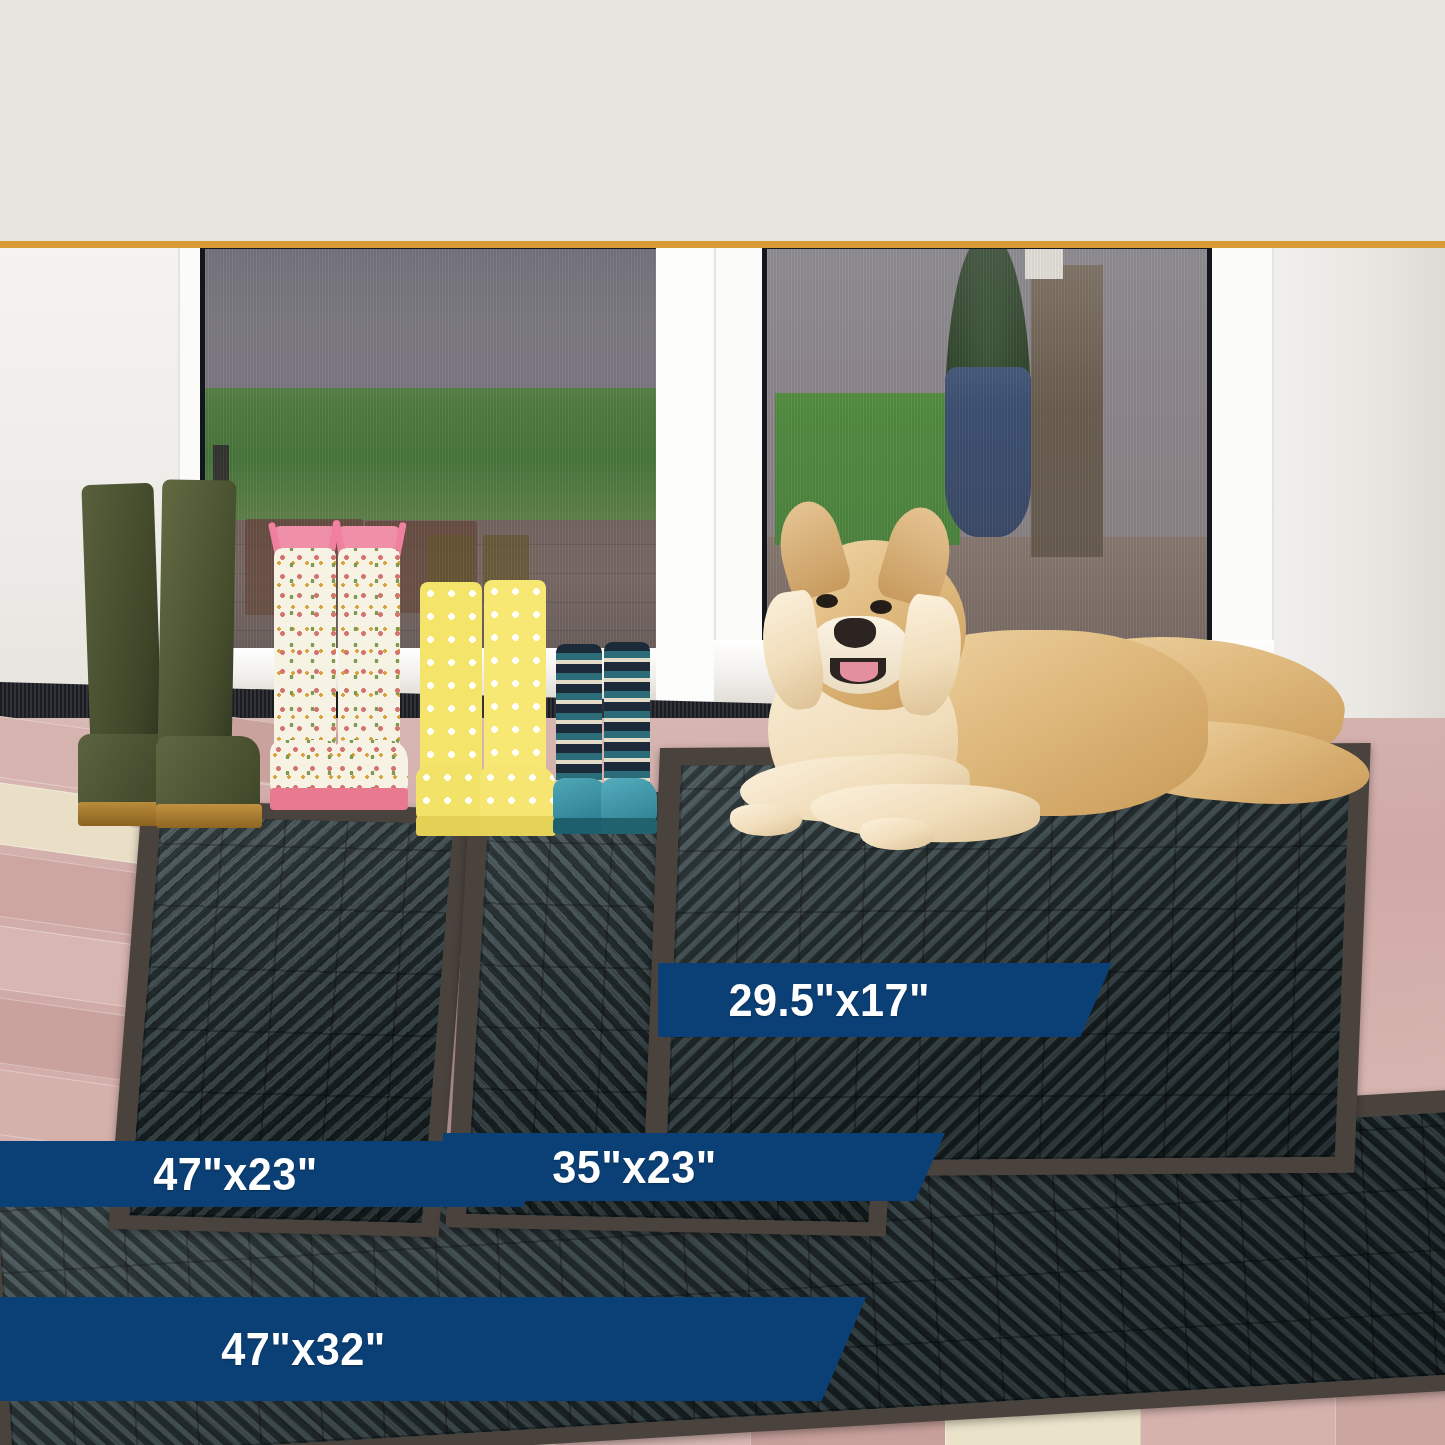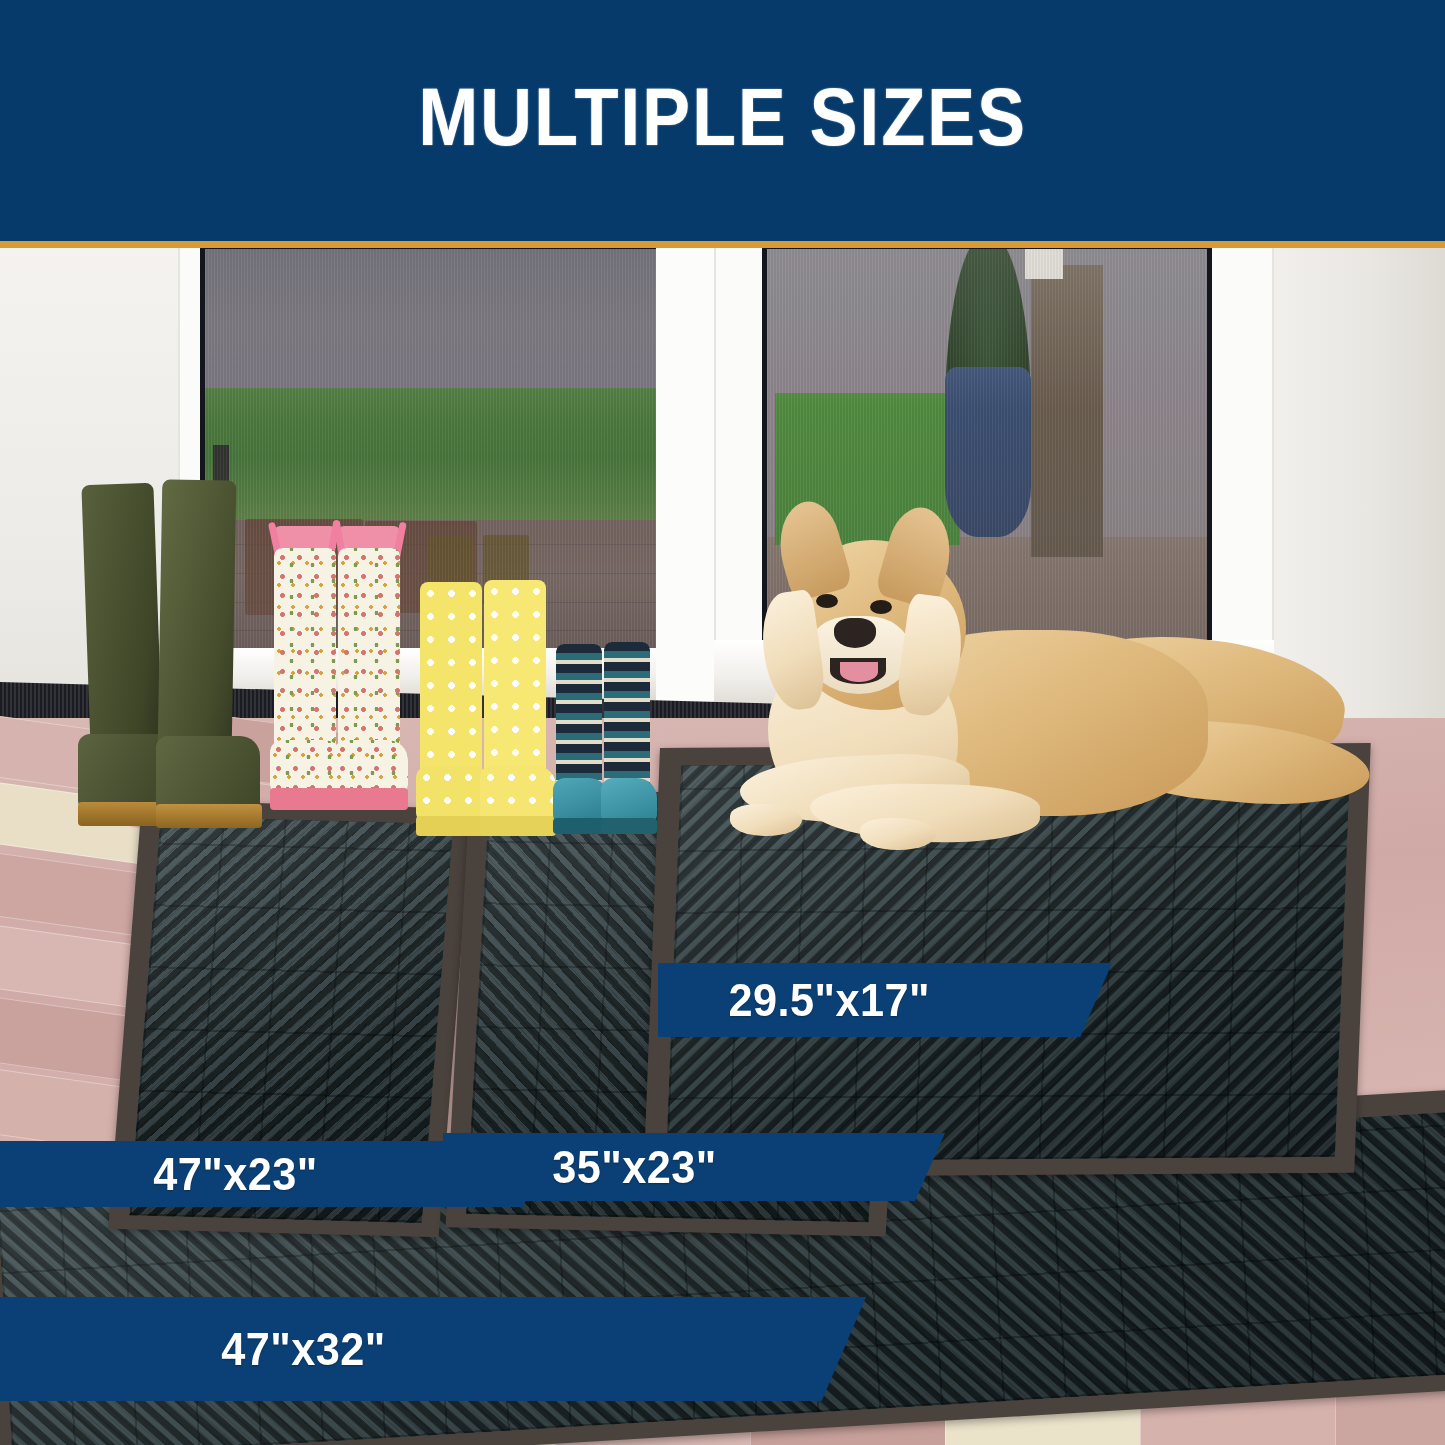--- a/index.html
+++ b/index.html
@@ -333,18 +333,15 @@
   <div class="badge" style="left:443px;top:1133px;width:398px;height:68px;
               clip-path:polygon(0 0,100% 0,94% 100%,0 100%);padding-left:104px;">
     <span class="badge-txt">35"x23"</span>
   </div>
 
   <div class="badge" style="left:-20px;top:1297px;width:650px;height:104px;
               clip-path:polygon(0 0,100% 0,95% 100%,0 100%);padding-left:236px;">
     <span class="badge-txt">47"x32"</span>
   </div>
 
-  <div class="banner">
-    <div class="banner-title">MULTIPLE SIZES</div>
-  </div>
   <div class="banner-rule"></div>
 
 </div>
 
 </body></html>

